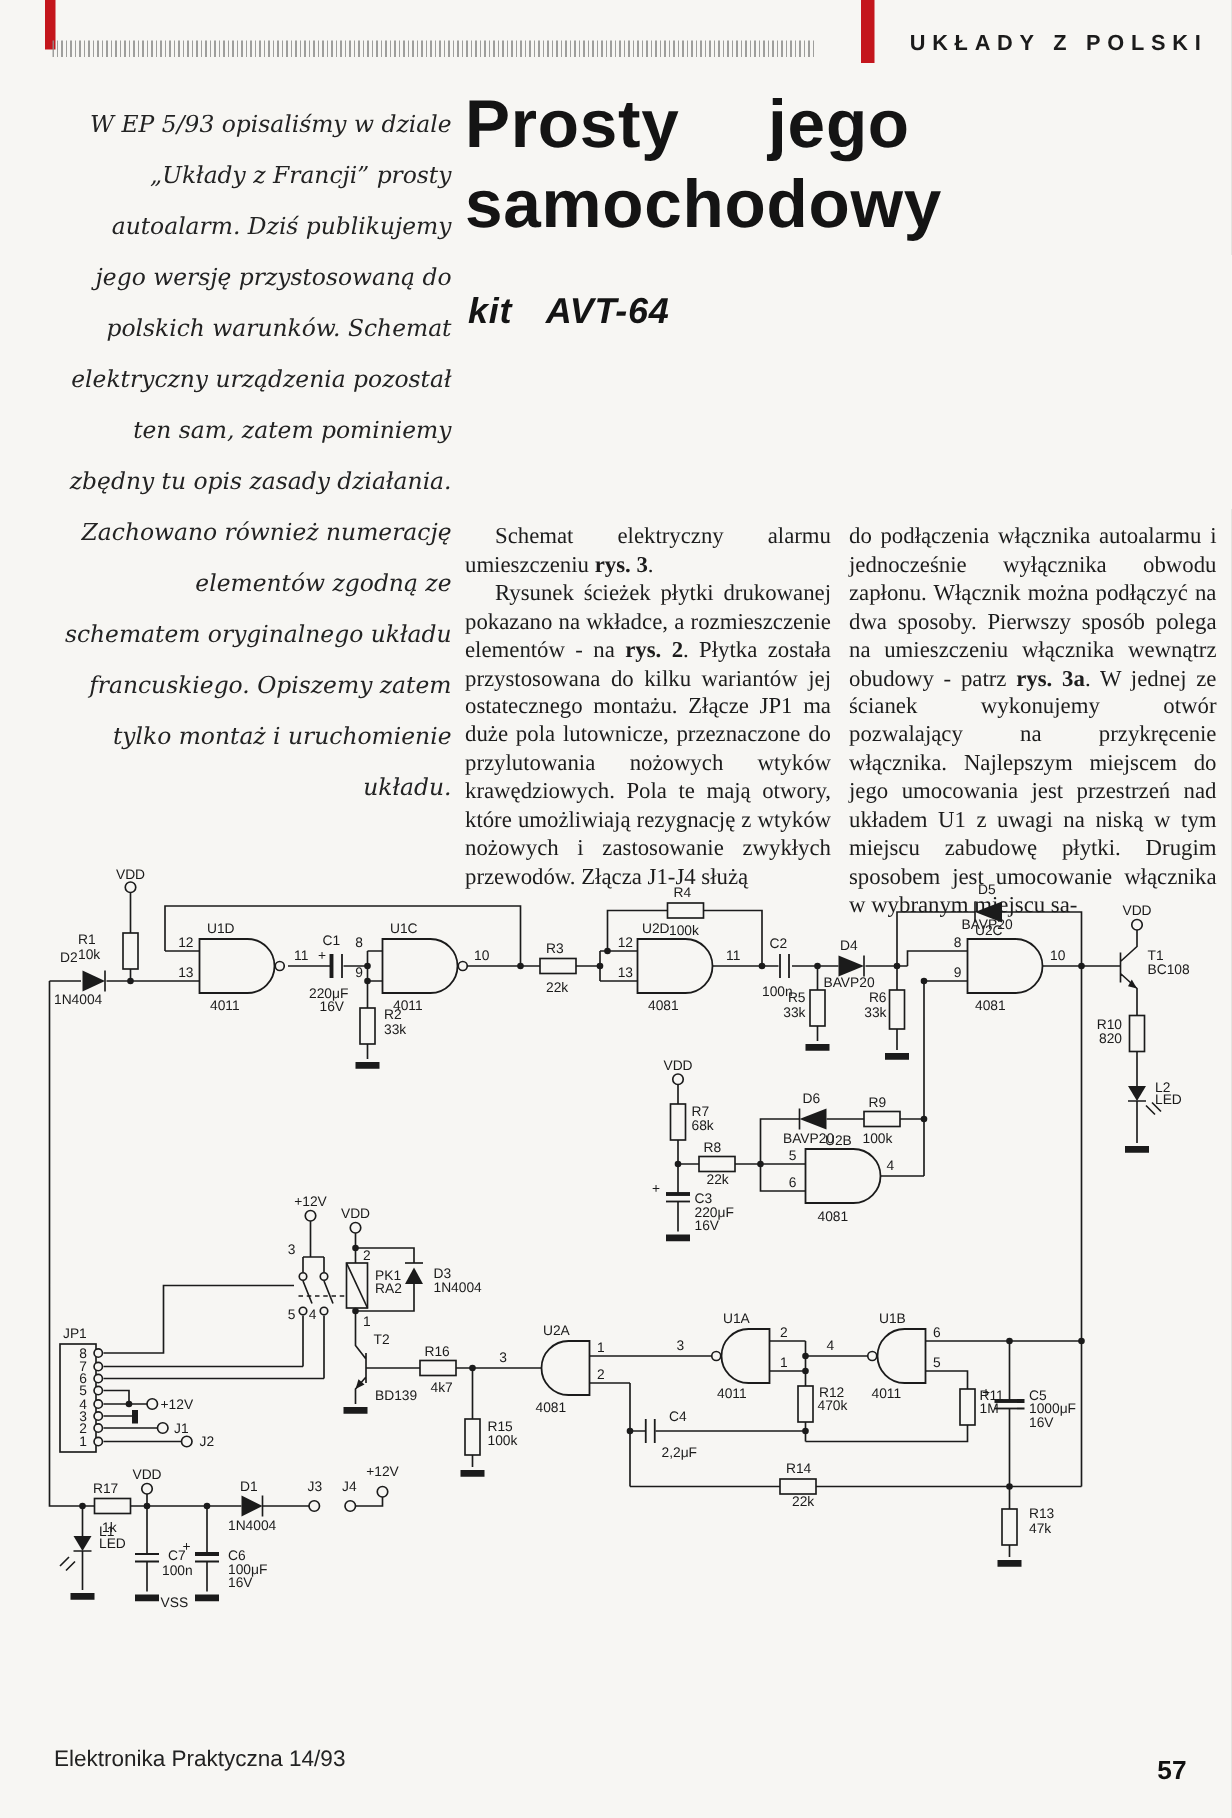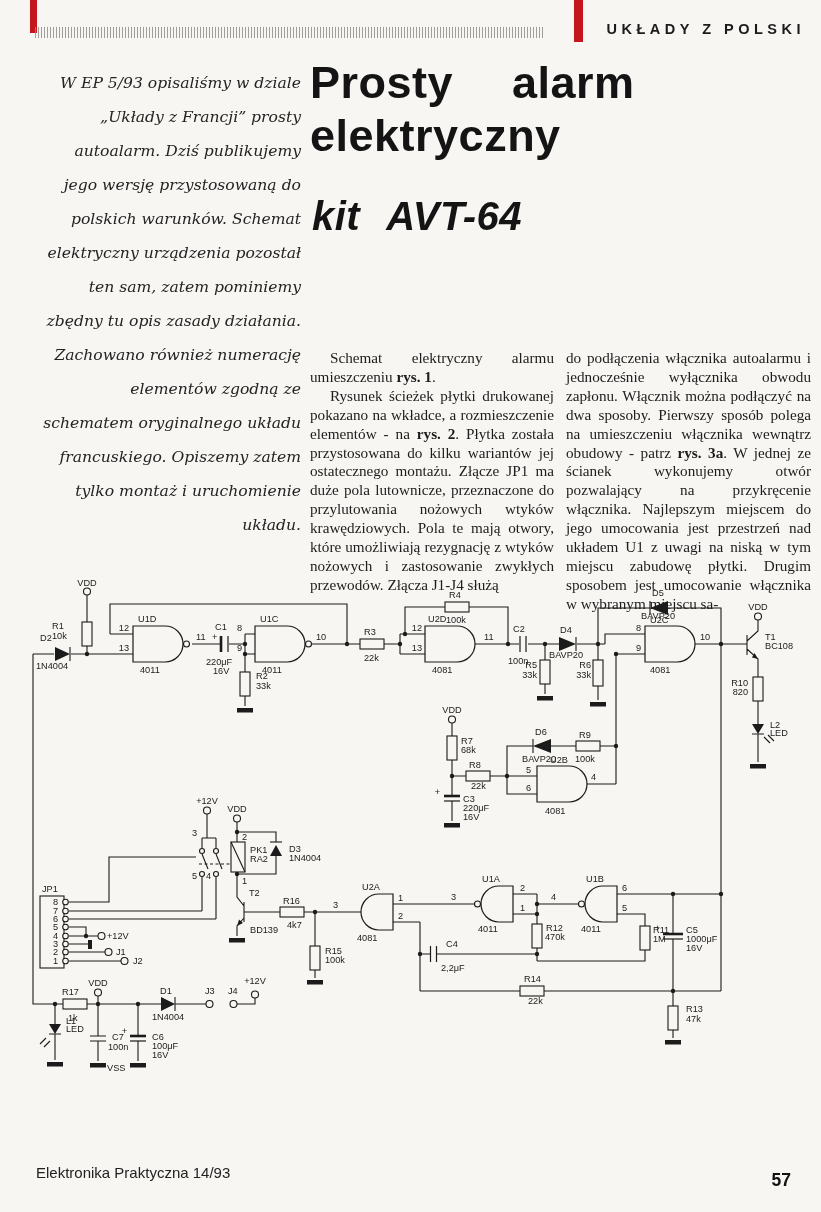--- a/index.html
+++ b/index.html
@@ -13,21 +13,21 @@
          background:repeating-linear-gradient(90deg,#8f8f8d 0 1px,transparent 1px 3px);opacity:.85;}
   .section-label{position:absolute;right:16px;top:21px;font-size:14.5px;font-weight:bold;
                  letter-spacing:4.5px;white-space:nowrap;margin-left:25px;}
   
   .intro{position:absolute;left:38px;top:66px;width:263px;text-align:right;
          font-family:"DejaVu Serif",serif;font-style:italic;font-size:15.6px;line-height:34px;color:#232323;}
   
   .title{position:absolute;left:310px;top:56px;width:430px;font-weight:bold;
          font-size:45px;line-height:53px;letter-spacing:.5px;color:#141414;}
   .title .l1{word-spacing:46px;}
-  .kit{position:absolute;left:312px;top:194px;font-size:40px;font-weight:bold;font-style:italic;
+  .kit{position:absolute;left:312px;top:194px;font-size:24px;font-weight:bold;font-style:italic;
        word-spacing:16px;letter-spacing:.5px;color:#141414;}
   
   .col{position:absolute;top:349px;width:244px;font-family:"Liberation Serif",serif;
        font-size:15.2px;line-height:18.9px;text-align:justify;color:#1c1c1c;}
   .col.c1{left:310px;}
   .col.c2{left:566px;width:245px;}
   .col p{margin:0;}
   .col p.ind{text-indent:20px;}
   .col .b{font-weight:bold;}
   
@@ -55,27 +55,27 @@
 <div class="page">
 
   <div class="redbar one"></div>
   <div class="redbar two"></div>
   <div class="hatch"></div>
   <div class="section-label">UKŁADY Z POLSKI</div>
 
   <div class="intro">W EP 5/93 opisaliśmy w dziale „Układy z Francji” prosty autoalarm. Dziś publikujemy jego wersję przystosowaną do polskich warunków. Schemat elektryczny urządzenia pozostał ten sam, zatem pominiemy zbędny tu opis zasady działania. Zachowano również numerację elementów zgodną ze schematem oryginalnego układu francuskiego. Opiszemy zatem tylko montaż i uruchomienie układu.</div>
 
   <div class="title">
-    <div class="l1">Prosty alarm</div>
-    <div class="l2">elektryczny</div>
+    <div class="l1">Prosty jego</div>
+    <div class="l2">samochodowy</div>
   </div>
   <div class="kit">kit AVT-64</div>
 
   <div class="col c1">
-      <p class="ind"><span>Schemat elektryczny alarmu umieszczeniu </span><span class="b">rys. 1</span><span>.</span></p>
+      <p class="ind"><span>Schemat elektryczny alarmu umieszczeniu </span><span class="b">rys. 3</span><span>.</span></p>
       <p class="ind"><span>Rysunek ścieżek płytki drukowanej pokazano na wkładce, a rozmieszczenie elementów - na </span><span class="b">rys. 2</span><span>. Płytka została przystosowana do kilku wariantów jej ostatecznego montażu. Złącze JP1 ma duże pola lutownicze, przeznaczone do przylutowania nożowych wtyków krawędziowych. Pola te mają otwory, które umożliwiają rezygnację z wtyków nożowych i zastosowanie zwykłych przewodów. Złącza J1-J4 służą</span></p>
     </div>
   <div class="col c2">
       <p><span>do podłączenia włącznika autoalarmu i jednocześnie wyłącznika obwodu zapłonu. Włącznik można podłączyć na dwa sposoby. Pierwszy sposób polega na umieszczeniu włącznika wewnątrz obudowy - patrz </span><span class="b">rys. 3a</span><span>. W jednej ze ścianek wykonujemy otwór pozwalający na przykręcenie włącznika. Najlepszym miejscem do jego umocowania jest przestrzeń nad układem U1 z uwagi na niską w tym miejscu zabudowę płytki. Drugim sposobem jest umocowanie włącznika w wybranym miejscu sa-</span></p>
     </div>
 
   <div class="schem">
     <svg id="schemsvg" width="821" height="515" viewBox="0 0 821 515">
 
       <g>

